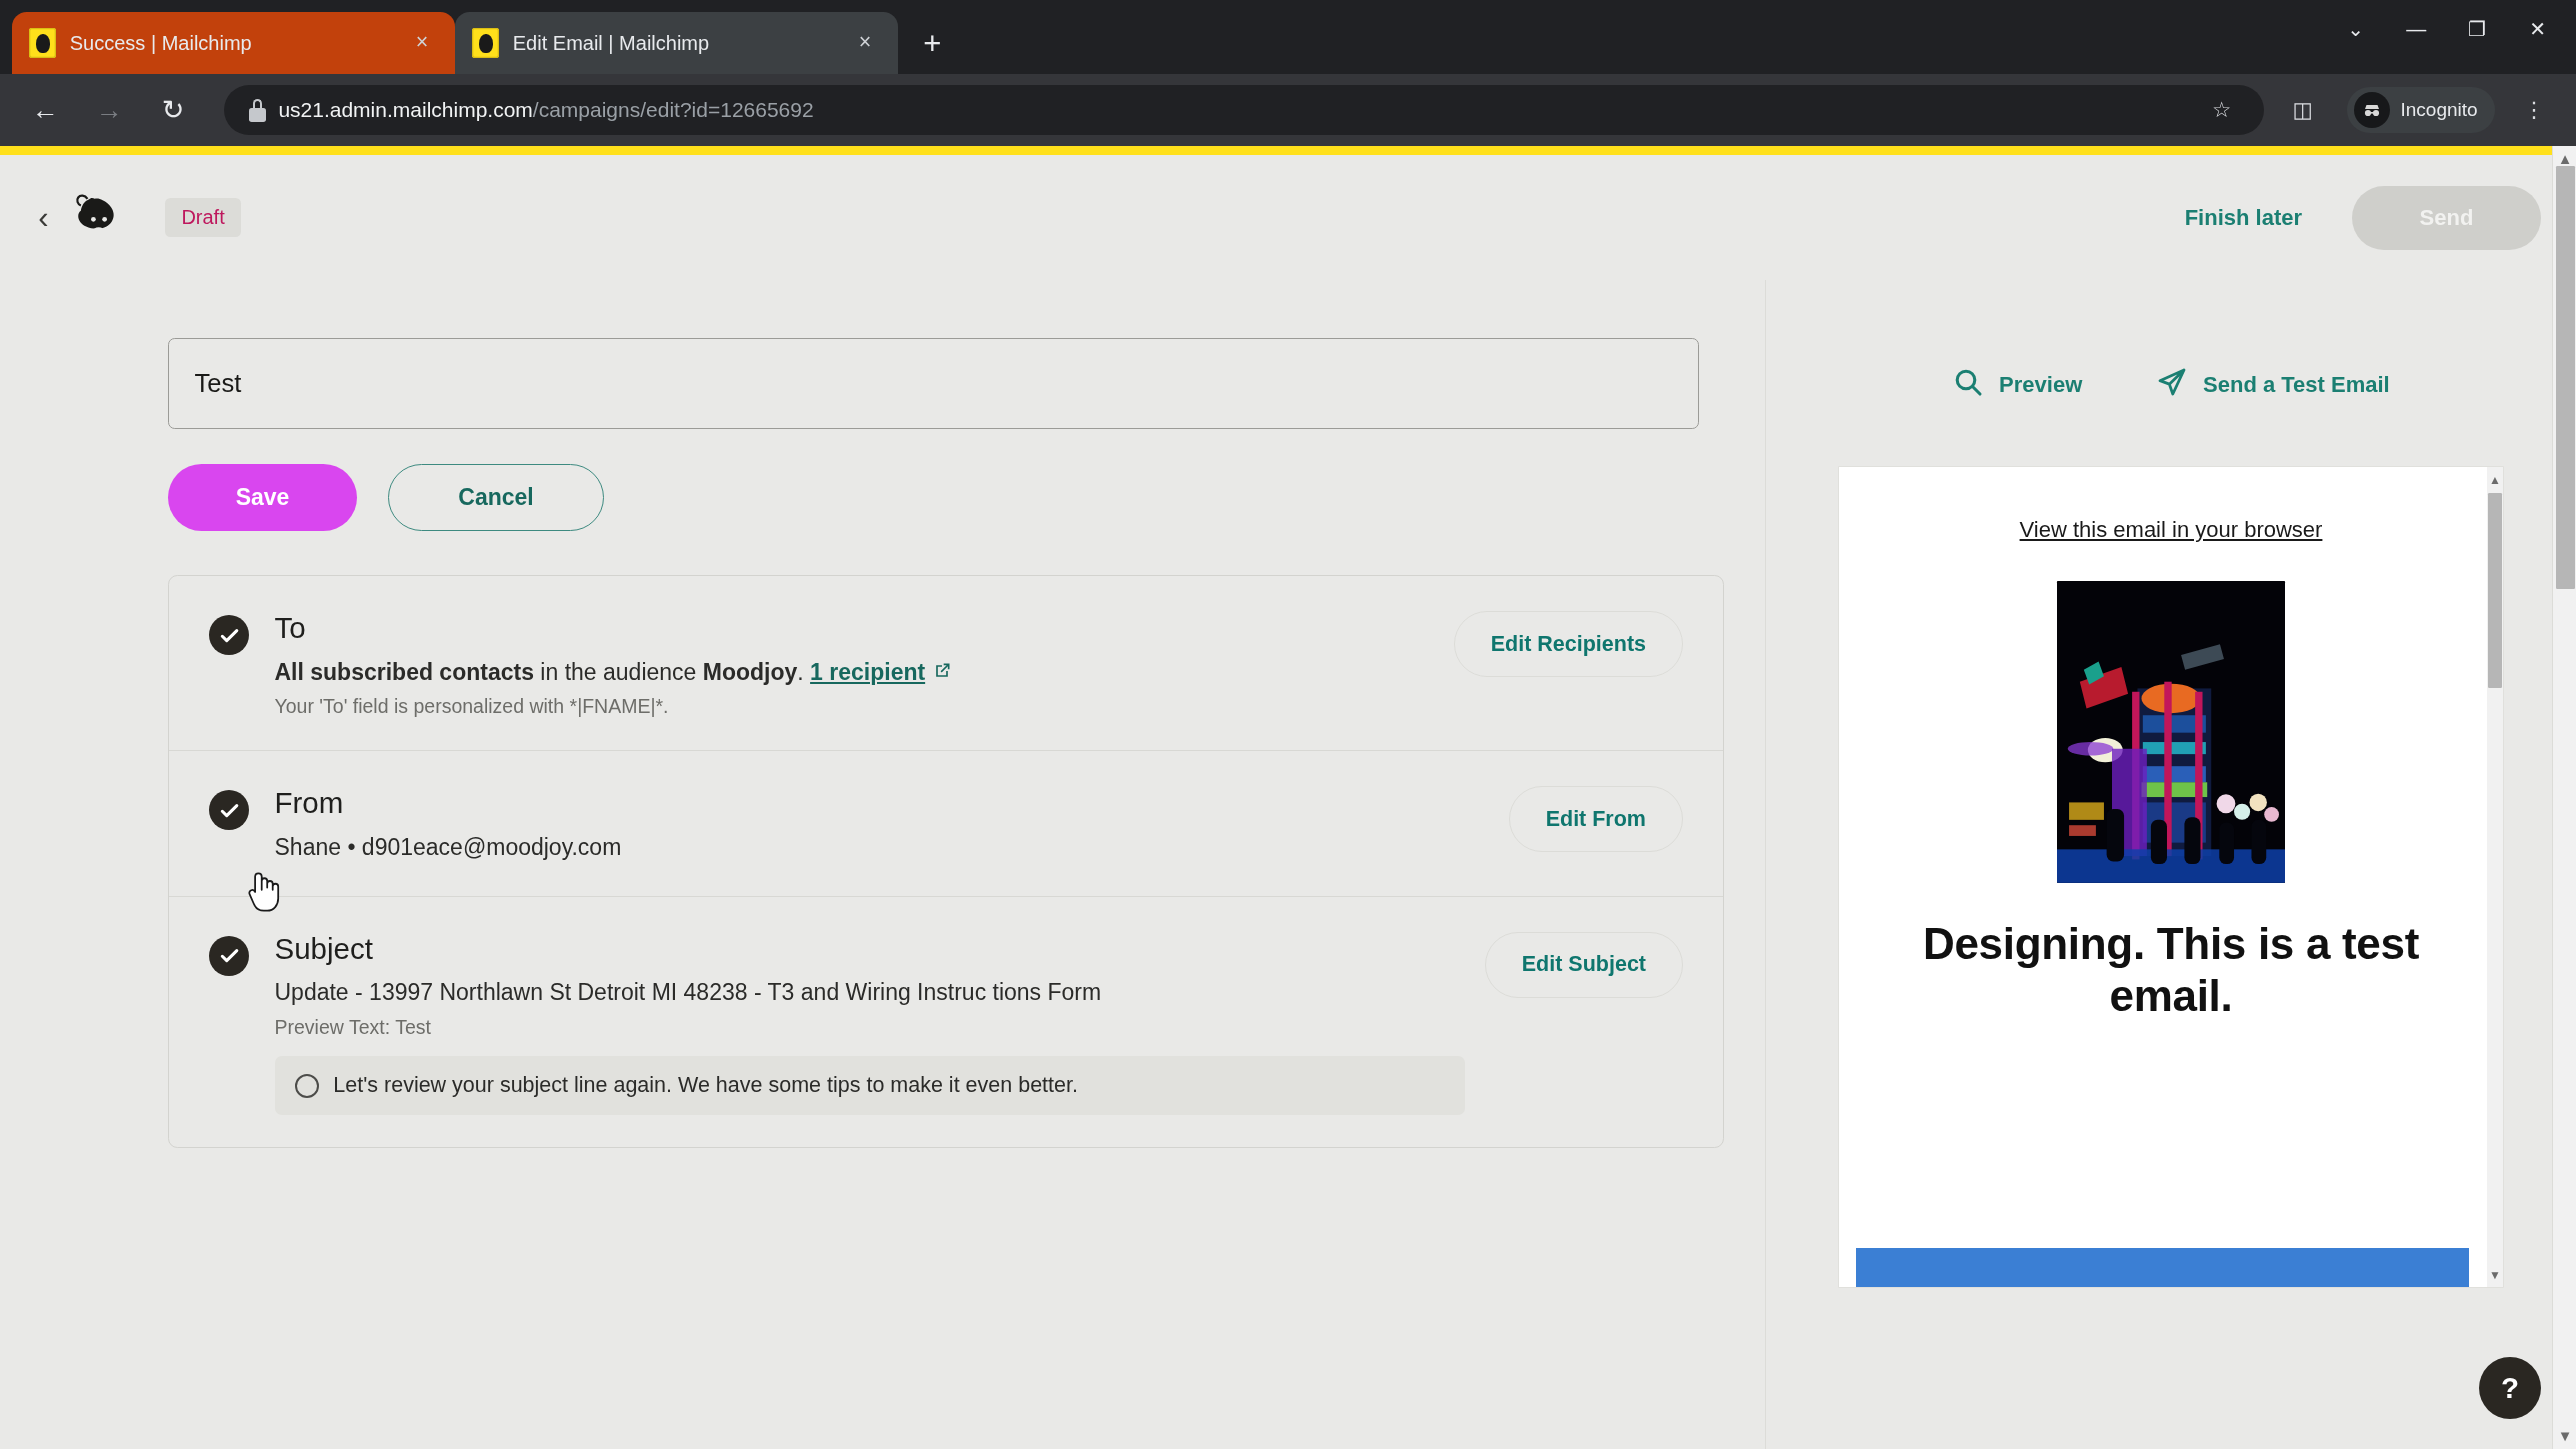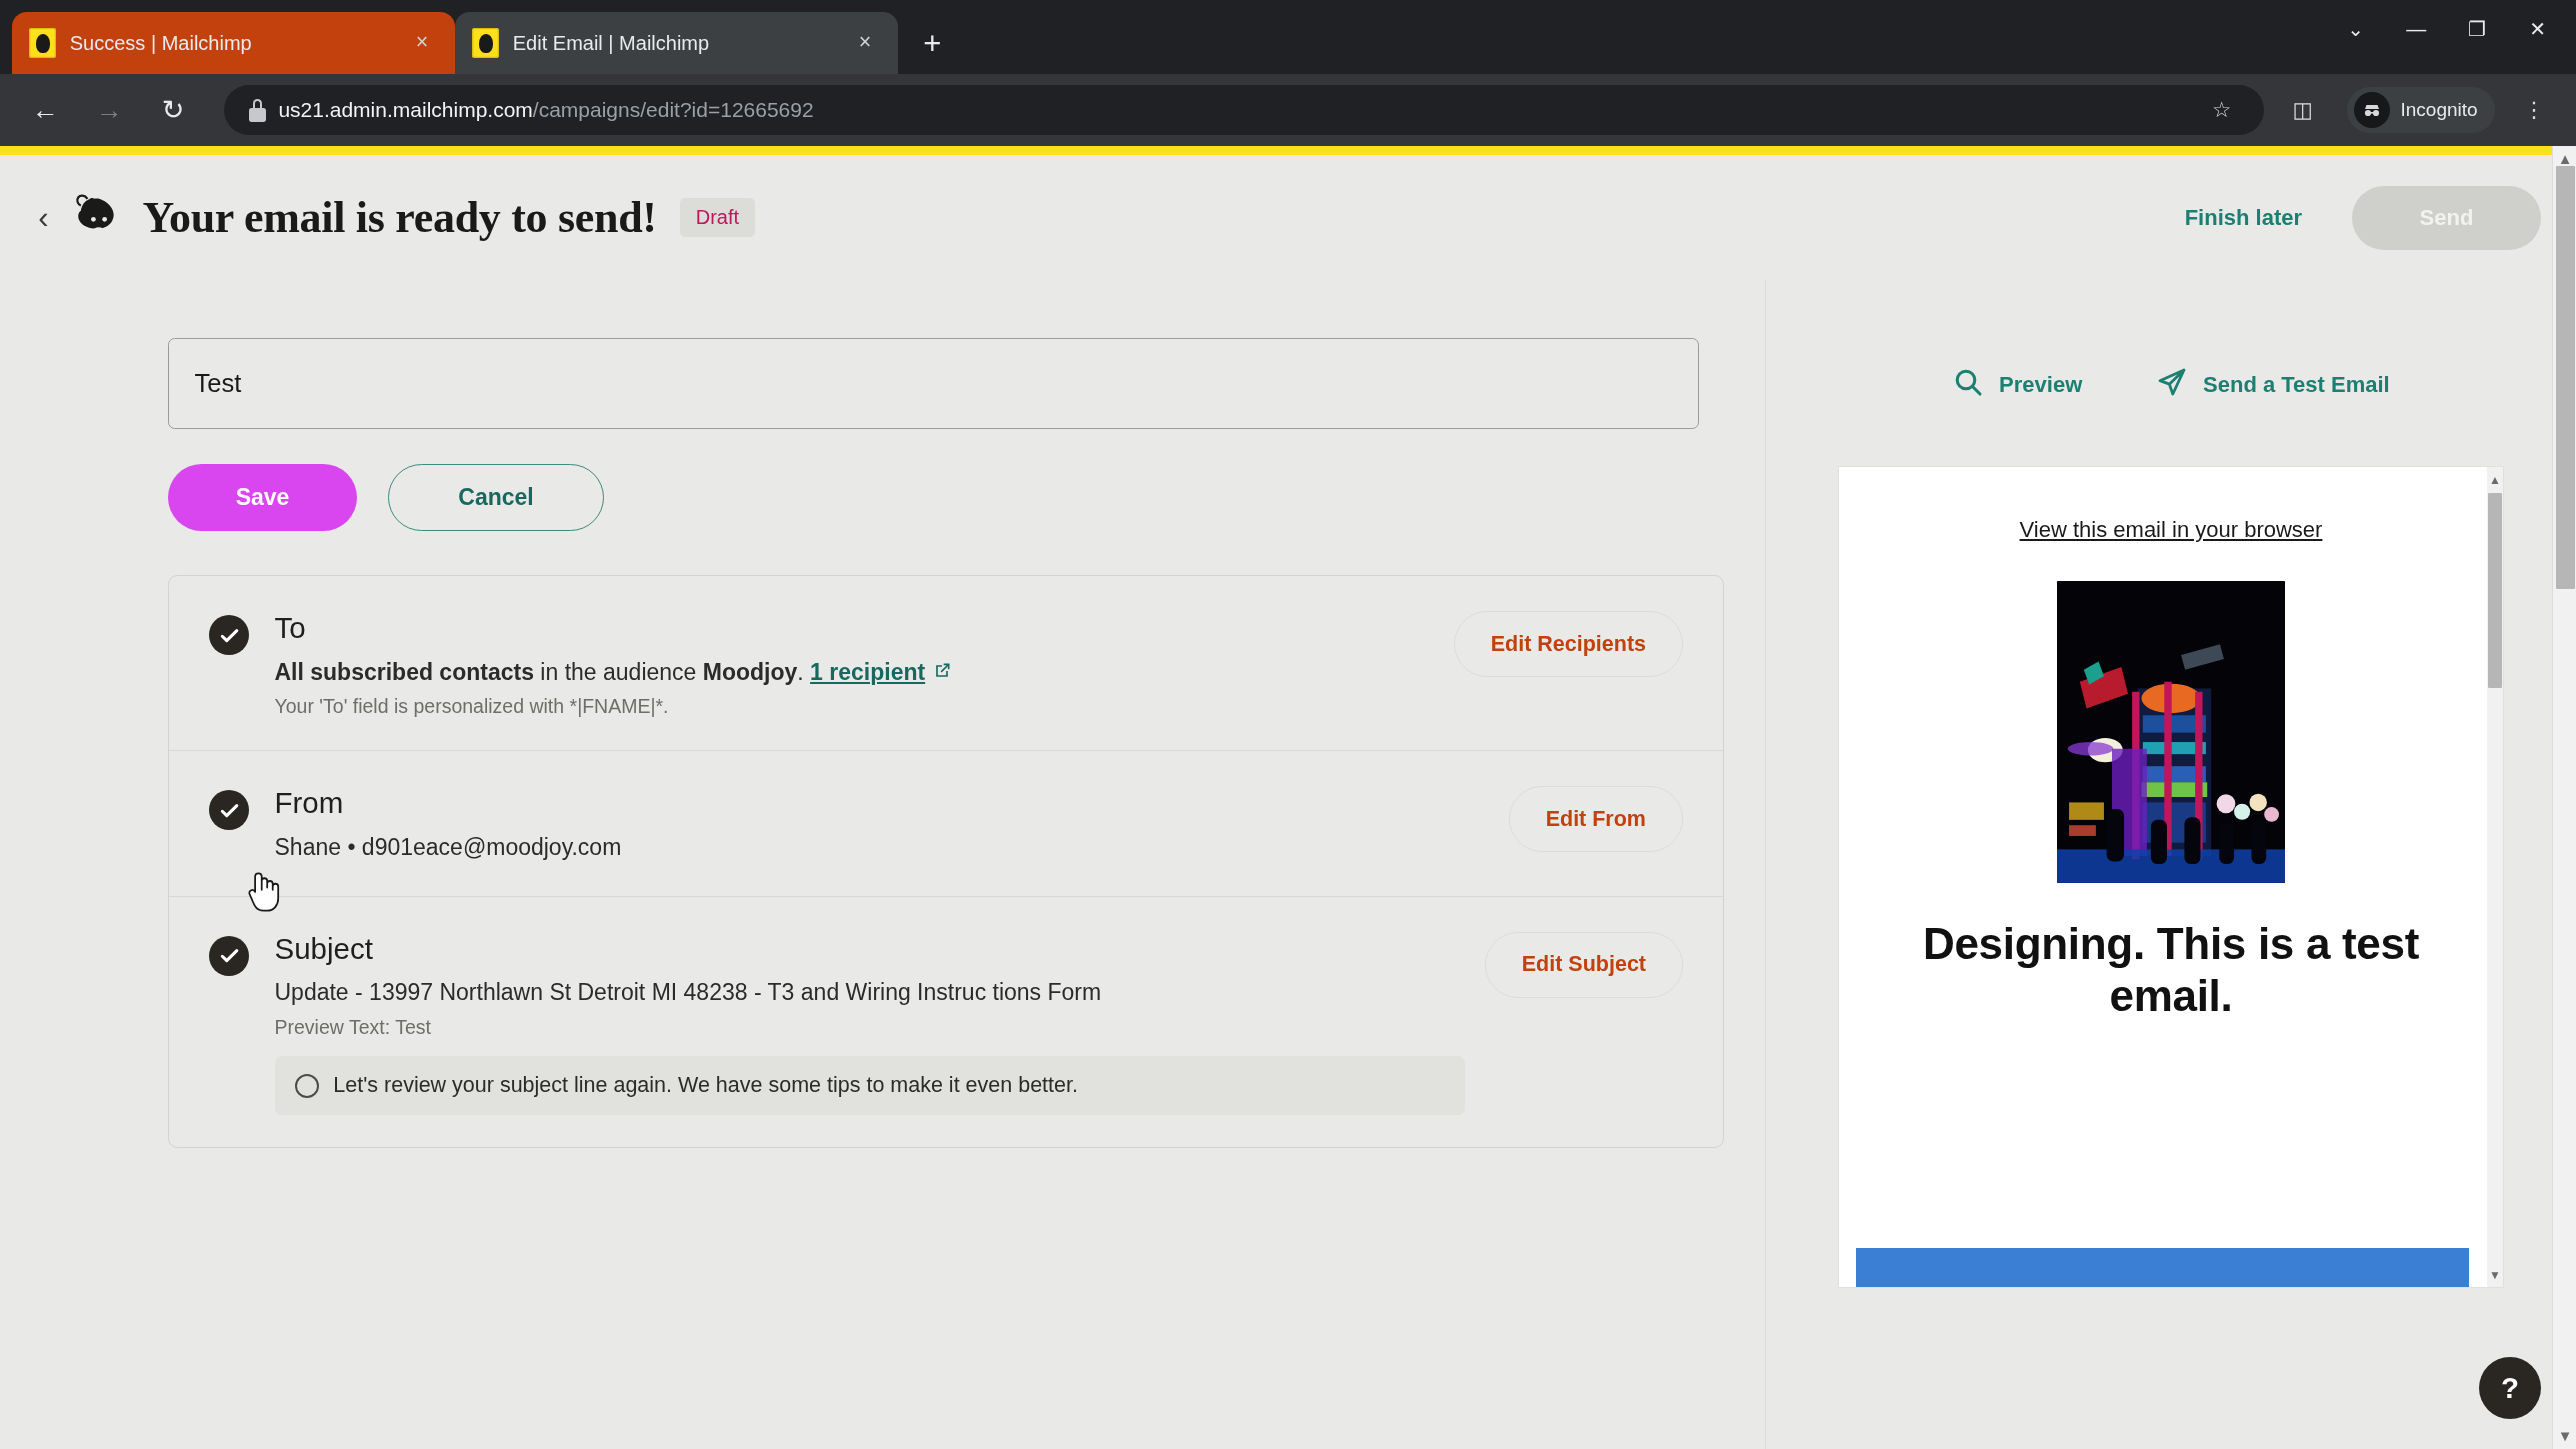--- a/index.html
+++ b/index.html
@@ -156,21 +156,21 @@
   .check svg { width: 23px; height: 23px; }
   .seccontent { flex: 1 1 auto; min-width: 0; }
   .sectitle { font-size: 29.5px; color: #1f1f1d; font-weight: 400; margin-bottom: 10.7px; }
   .secline { font-size: 23px; color: #2b2b29; line-height: 1.42; }
   .secline b { font-weight: 700; }
   .secsub { font-size: 19.5px; color: #6d6d69; margin-top: 6.7px; }
   .reciplink { color: #17685e; font-weight: 700; text-decoration: underline; }
   .extlink { display:inline-block; width: 20px; height: 20px; margin-left: 6.7px; vertical-align: -1.3px; }
   .editbtn {
     flex: 0 0 auto; margin-left: 20px; align-self: flex-start;
-    background: transparent; color: #c2410c; border: 1.3px solid #dcdcd8;
+    background: transparent; color: #0f766e; border: 1.3px solid #dcdcd8;
     border-radius: 40px; height: 66px; padding: 0 36px; font-size: 21.5px; font-weight: 700;
     font-family: "Liberation Sans", sans-serif; white-space: nowrap;
   }
   .tipbox {
     margin: 17.4px 0 0 0; background: #e1e1dd; border-radius: 6.7px;
     padding: 14.8px 20px; display: flex; gap: 14.8px; align-items: flex-start;
   }
   .tipicon { width: 24px; height: 24px; border: 2px solid #4c4c49; border-radius: 50%; flex: 0 0 auto; margin-top: 2.7px;}
   .tiptext { font-size: 21.5px; color: #2b2b29; line-height: 1.35; }
 
@@ -292,21 +292,20 @@
       <span class="monkey">
         <svg viewBox="0 0 100 100" width="66" height="66" aria-hidden="true">
           <path d="M33 22c-6 2-11 9-12 17-2 1-4 4-4 8 0 7 5 13 12 16 6 3 14 4 21 3 9-1 16-6 19-13 3-6 2-13-2-19-3-5-8-9-13-11-4-2-8-3-12-2-3-2-6-2-9 1z" fill="#1a1a18"></path>
           <path d="M31 21c-4-6-11-6-14-2-3 4-1 10 4 12" fill="none" stroke="#1a1a18" stroke-width="3.4"></path>
           <circle cx="40" cy="52" r="3.6" fill="#e9e9e7"></circle>
           <circle cx="57" cy="52" r="3.6" fill="#e9e9e7"></circle>
           <ellipse cx="48" cy="70" rx="9" ry="6" fill="#e9e9e7"></ellipse>
         </svg>
       </span>
 
-      <span class="apptitle">Your email is ready to send!</span>
       <span class="draftbadge">Draft</span>
 
       <span class="hdr-spacer"></span>
 
       <span class="finishlater">Finish later</span>
       <button class="sendbtn">Send</button>
     </div>
 
     <div class="body-split">
 

